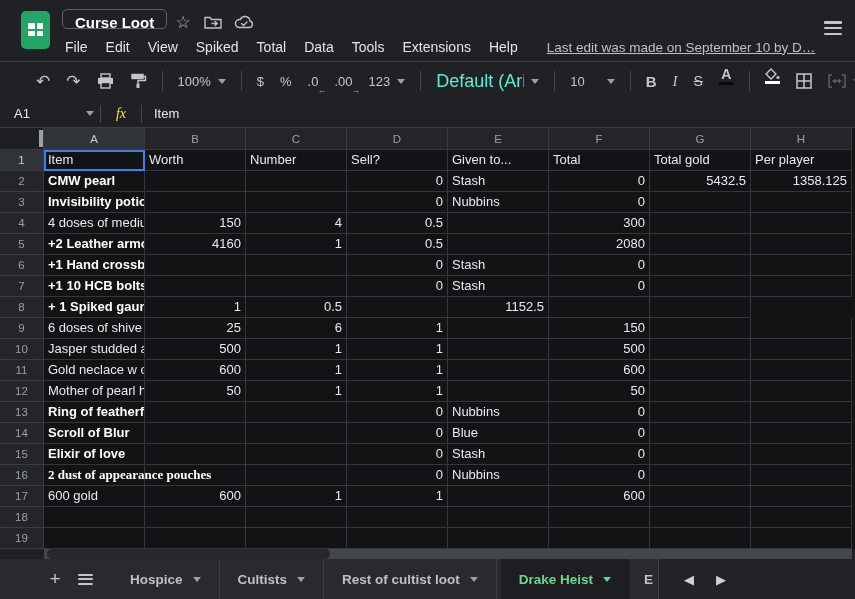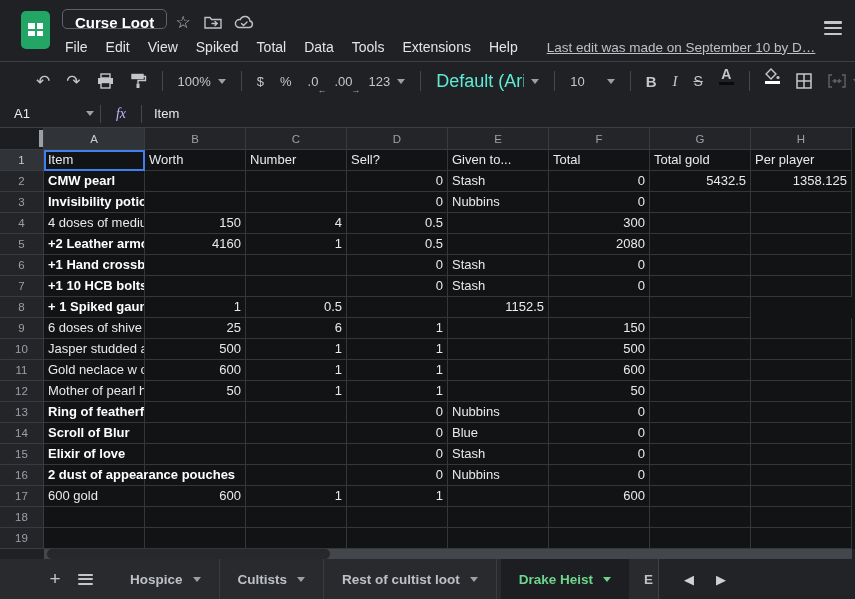--- a/index.html
+++ b/index.html
@@ -38,39 +38,39 @@
   .fmtS{text-decoration:line-through;font-size:14px;}
   .fmtA{font-weight:bold;font-size:14px;flex-direction:column;line-height:13px;}
   .ubar{display:block;width:15px;height:3px;margin-top:1px;}
   .ubar.black{background:#0b0b0b;}
   .ubar.white{background:#fff;}
   
   .formulabar{position:absolute;top:100px;left:0;width:855px;height:28px;box-sizing:border-box;border-bottom:1px solid #3c4043;background:#202124;display:flex;align-items:center;}
   .namebox{width:86px;padding-left:14px;color:#e8eaed;font-size:13px;display:flex;align-items:center;}
   .namebox .caret{margin-left:auto;margin-right:6px;}
   .fbsep{width:1px;height:18px;background:#45484b;}
-  .fx{width:40px;text-align:center;color:#c4b5fd;font-style:italic;font-family:"Liberation Serif",serif;font-size:14px;}
+  .fx{width:40px;text-align:center;color:#fde047;font-style:italic;font-family:"Liberation Serif",serif;font-size:14px;}
   .fvalue{margin-left:12px;color:#e8eaed;font-size:13px;}
   
   .grid{position:absolute;top:128px;left:0;width:855px;}
   .ghead{display:flex;height:22px;}
   .corner{width:44px;height:22px;background:#1d1e21;border-right:1px solid #3a3b3e;border-bottom:1px solid #3a3b3e;box-sizing:border-box;position:relative;}
   .corner::after{content:"";position:absolute;right:0;top:2px;width:4px;height:17px;background:#9aa0a6;}
   .ch{width:101px;box-sizing:border-box;background:#242528;border-right:1px solid #3a3b3e;border-bottom:1px solid #3a3b3e;
      color:#9aa0a6;font-size:11.5px;display:flex;align-items:center;justify-content:center;}
   .ch.hl{background:#303338;color:#c8cbcf;}
   .grow{display:flex;height:21px;background:#121315;}
   .gut{width:44px;box-sizing:border-box;background:#242528;border-right:1px solid #3a3b3e;border-bottom:1px solid #3a3b3e;
      color:#9aa0a6;font-size:11.5px;display:flex;align-items:center;justify-content:center;}
   .gut.hl{background:#303338;color:#c8cbcf;}
   .cell{width:101px;box-sizing:border-box;border-right:1px solid #35363a;border-bottom:1px solid #35363a;
      color:#e8eaed;font-size:13px;line-height:20px;padding:0 4px;white-space:nowrap;overflow:hidden;}
   .cell.b{font-weight:bold;color:#fff;}
   .cell.r{text-align:right;}
-  .cell.of{overflow:visible;position:relative;z-index:2;}
+  .cell.of{overflow:visible;position:relative;z-index:2;font-family:Liberation Serif, serif;}
   .cell.sel{outline:2px solid #4080ee;outline-offset:-2px;position:relative;z-index:3;}
   .rstrip{position:absolute;top:128px;left:852px;width:3px;height:421px;background:#141517;}
   
   .hscroll{position:absolute;top:549px;left:44px;width:808px;height:10px;background:#43464a;}
   .hthumb{position:absolute;top:0;left:3px;width:283px;height:10px;background:#26282b;border-radius:5px;}
   
   .sheetbar{position:absolute;top:559px;left:0;width:855px;height:40px;background:#282a2d;display:flex;align-items:stretch;}
   .sb-btn{width:30px;display:flex;align-items:center;justify-content:center;color:#c4c7ca;font-size:19px;}
   .sb-btn.first{margin-left:40px;}
   .listicon{width:15px;height:11px;display:flex;flex-direction:column;justify-content:space-between;}

